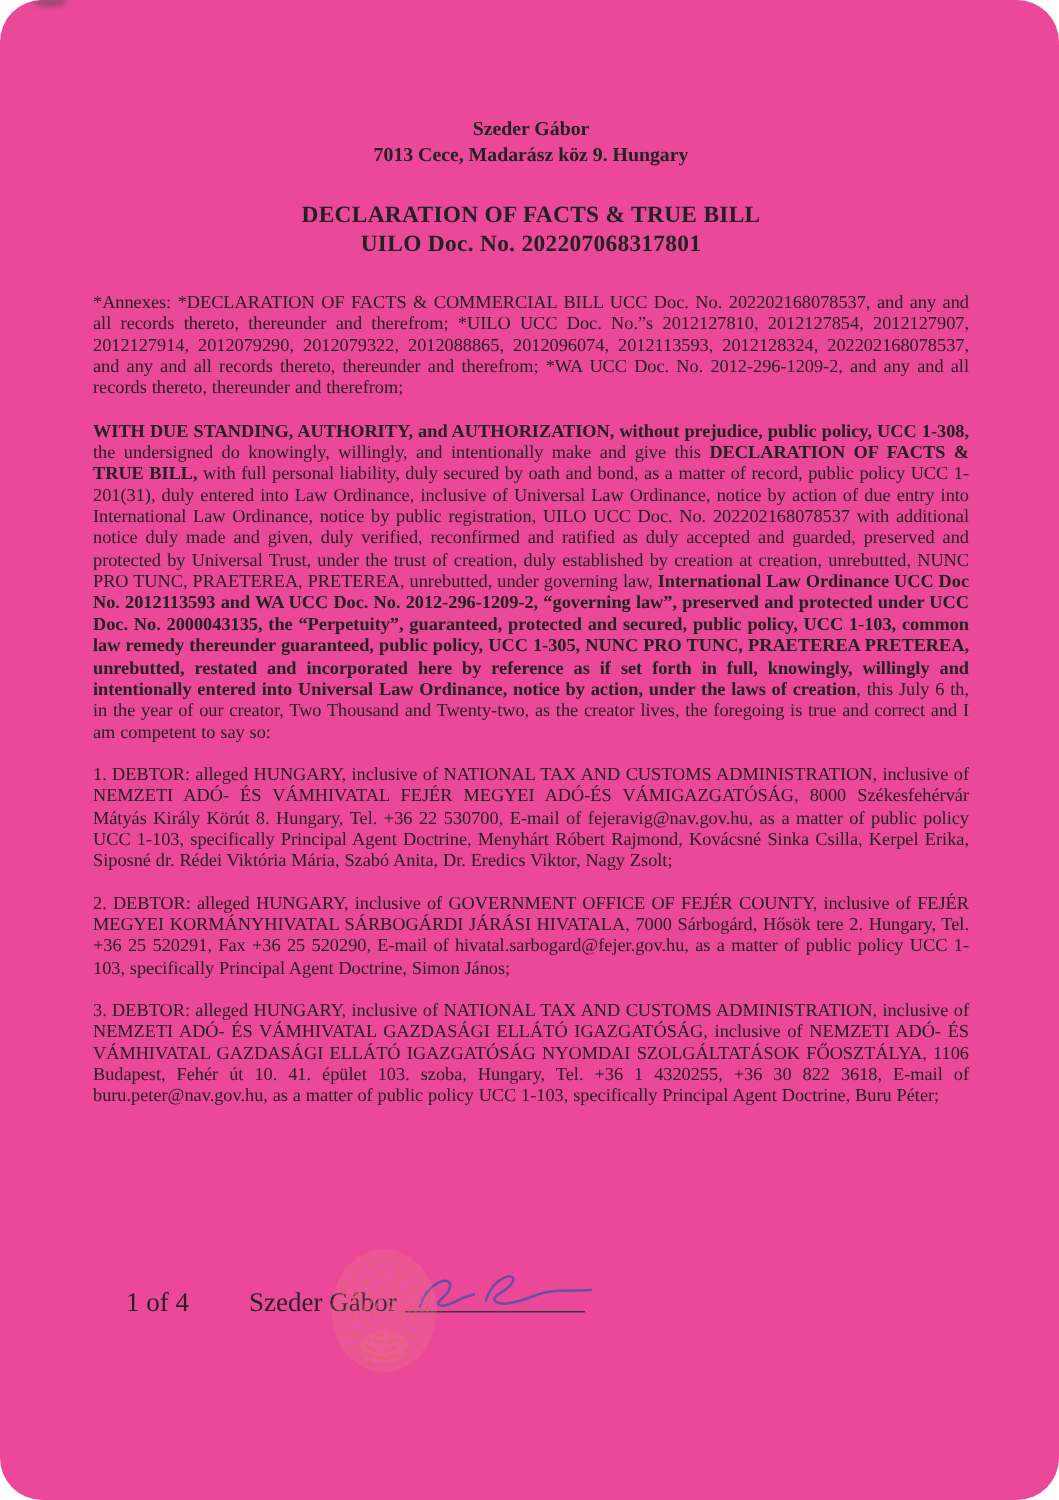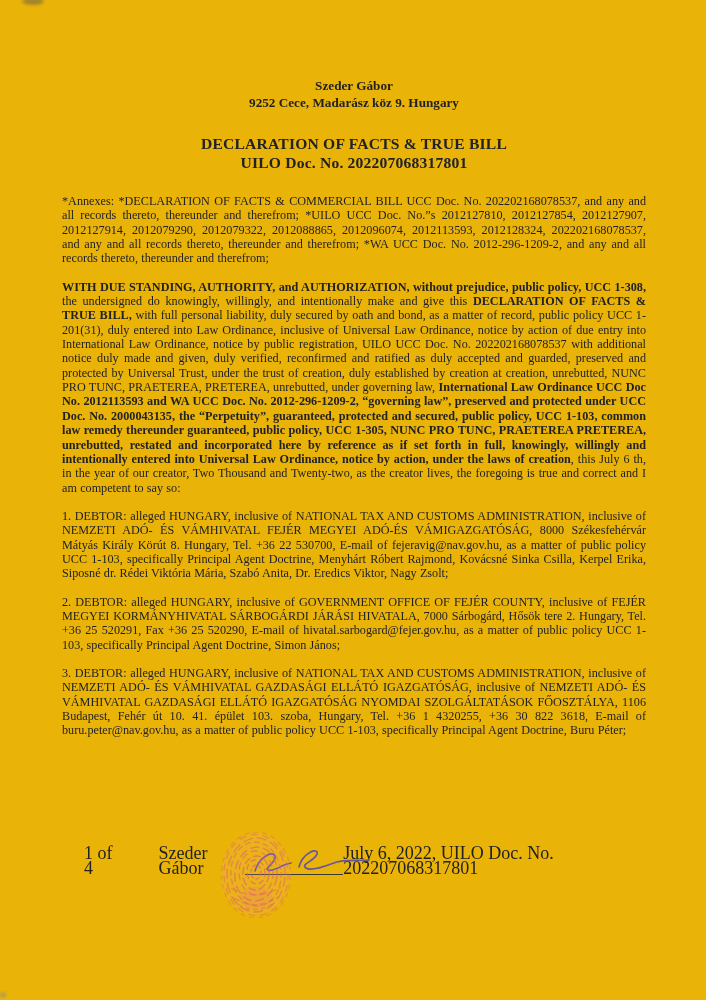--- a/index.html
+++ b/index.html
@@ -1,22 +1,23 @@
 <!DOCTYPE html>
 <html><head>
 <meta charset="utf-8">
 <style>
   html,body{margin:0;padding:0;background:#ffffff;}
   .page{
     position:relative;
     width:706px;height:1000px;
-    background:#eab308;
+    background:#ec4899;
     font-family:"Liberation Serif","DejaVu Serif",serif;
     color:#222226;
     overflow:hidden;
+    border-radius:28px;
   }
   .content{padding:78px 60px 0 62px;}
   .hdr{text-align:center;font-weight:700;font-size:13.2px;line-height:16.5px;}
   .title-block{text-align:center;font-weight:700;font-size:15.6px;line-height:18.5px;margin-top:24px;letter-spacing:.2px;}
   .date-line{font-weight:700;font-size:13px;line-height:16px;margin-top:10px;}
   .para{
     font-size:12.2px;line-height:14.35px;
     text-align:justify;
     margin:0 0 14px 0;
     word-spacing:.2px;
@@ -60,21 +61,21 @@
 <body>
 
 <div class="page">
   <div class="smudge"></div>
   <div class="speck"></div>
 
   <div class="content">
 
     <div class="hdr">
       <div>Szeder Gábor</div>
-      <div>9252 Cece, Madarász köz 9. Hungary</div>
+      <div>7013 Cece, Madarász köz 9. Hungary</div>
     </div>
 
     <div class="title-block">
       <div>DECLARATION OF FACTS &amp; TRUE BILL</div>
       <div>UILO Doc. No. 202207068317801</div>
     </div>
 
 
     <div class="body-paras">
       <p class="para"><span>*Annexes: *DECLARATION OF FACTS &amp; COMMERCIAL BILL UCC Doc. No. 202202168078537, and any and all records thereto, thereunder and therefrom; *UILO UCC Doc. No.”s 2012127810, 2012127854, 2012127907, 2012127914, 2012079290, 2012079322, 2012088865, 2012096074, 2012113593, 2012128324, 202202168078537, and any and all records thereto, thereunder and therefrom; *WA UCC Doc. No. 2012-296-1209-2, and any and all records thereto, thereunder and therefrom;</span></p>
@@ -90,21 +91,20 @@
     <span class="signer">Szeder Gábor</span>
     <span class="sig-block">
       <span class="sig-line"></span>
       <svg class="sig-ink" width="126" height="34" viewBox="0 0 126 34">
         <g fill="none" stroke="#5c50a5" stroke-width="1.7" stroke-linecap="round" opacity="0.92">
           <path d="M8 25 C 12 11, 26 4, 28 10 C 30 16, 17 22, 21 24 C 24 26, 31 22, 37 19 L 44 17"></path>
           <path d="M52 21 C 56 6, 72 1, 70 8 C 68 15, 53 18, 59 22 C 63 25, 76 21, 84 18 C 96 13, 104 15, 122 14"></path>
         </g>
       </svg>
     </span>
-    <span class="footer-right">July 6, 2022, UILO Doc. No. 202207068317801</span>
   </div>
 
   <svg class="fingerprint" viewBox="0 0 80 86">
     <ellipse cx="40" cy="42" rx="35" ry="41" fill="#f2a9a9" opacity="0.14"></ellipse>
     <ellipse cx="40" cy="66" rx="16" ry="11" fill="#e87f7f" opacity="0.28"></ellipse>
     <g fill="none" stroke="#dd6565" stroke-width="1.4">
       <ellipse cx="40" cy="40" rx="5" ry="7" stroke-dasharray="4 2" opacity="0.75"></ellipse>
       <ellipse cx="40" cy="40" rx="9" ry="12" stroke-dasharray="6 3" opacity="0.70" transform="rotate(-6 40 40)"></ellipse>
       <ellipse cx="40" cy="41" rx="13" ry="17" stroke-dasharray="8 3" opacity="0.75" transform="rotate(5 40 41)"></ellipse>
       <ellipse cx="40" cy="41" rx="17" ry="22" stroke-dasharray="7 4" opacity="0.62" transform="rotate(-4 40 41)"></ellipse>

